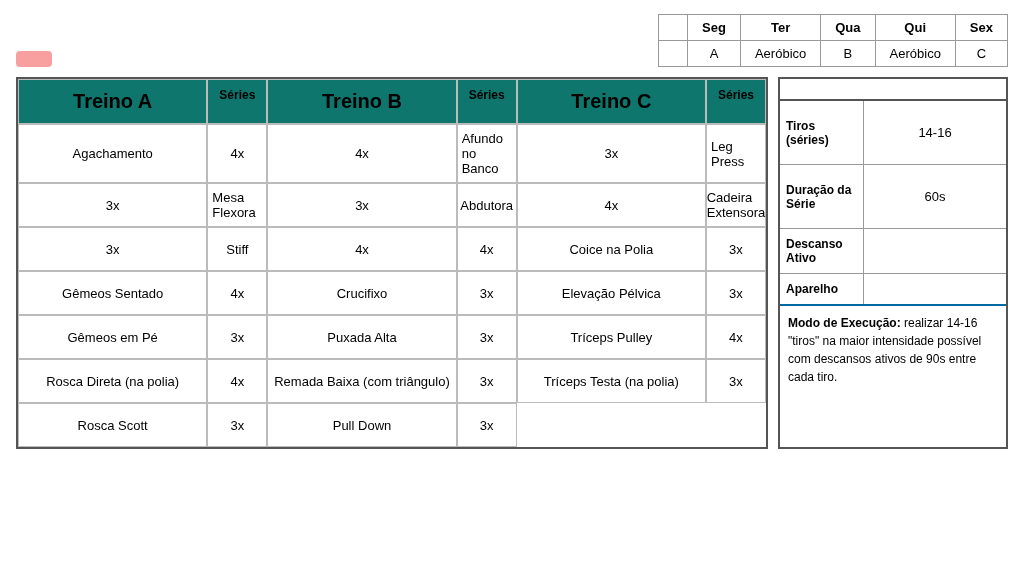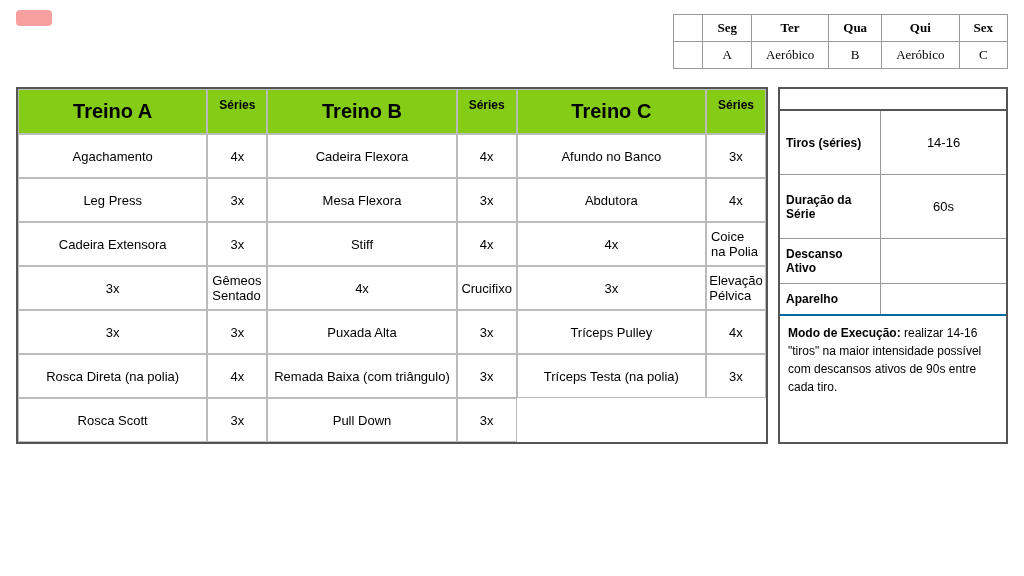--- a/index.html
+++ b/index.html
@@ -8,24 +8,23 @@
       background: #fff;
       width: 1024px;
       height: 576px;
       overflow: hidden;
       padding: 10px 16px;
     }
 
     
     .header-section {
       display: flex;
-      align-items: flex-start;
+      align-items: flex-end;
       justify-content: space-between;
-      margin-bottom: 18px;
-      font-family: Liberation Serif, serif;
+      margin-bottom: 10px;
     }
 
     .title-box {
       background: #f8a0a0;
       padding: 8px 18px;
       border-radius: 4px;
     }
     .title-box h1 {
       font-size: 32px;
       font-weight: 900;
@@ -72,21 +71,21 @@
       grid-template-columns: 1fr 60px 1fr 60px 1fr 60px;
       border-collapse: collapse;
     }
 
     .workout-grid .header-cell {
       border: 1px solid #bbb;
       padding: 8px 4px;
       text-align: center;
       font-weight: bold;
       font-size: 14px;
-      background: #84cc16;
+      background: #0f766e;
     }
     .workout-grid .header-cell.big {
       font-size: 20px;
       font-weight: 900;
       padding: 10px 4px;
     }
     .workout-grid .header-cell.series-h {
       font-size: 12px;
     }
 
@@ -126,21 +125,21 @@
       border-bottom: 1px solid #999;
     }
     .aerobico-row:last-of-type {
       border-bottom: none;
     }
     .aerobico-label {
       font-weight: bold;
       font-size: 12px;
       padding: 8px 6px;
       border-right: 1px solid #999;
-      width: 101px;
+      width: 84px;
       flex-shrink: 0;
       display: flex;
       align-items: center;
     }
     .aerobico-value {
       font-size: 13px;
       padding: 24px 6px;
       display: flex;
       align-items: center;
       justify-content: center;
@@ -193,21 +192,20 @@
   <div class="workout-section">
     <div class="workout-grid" id="workout-grid">
     <div class="header-cell big">Treino A</div>
         <div class="header-cell series-h">Séries</div>
         <div class="header-cell big">Treino B</div>
         <div class="header-cell series-h">Séries</div>
         <div class="header-cell big">Treino C</div>
         <div class="header-cell series-h">Séries</div>
         <div class="data-cell">Agachamento</div>
         <div class="data-cell series-val">4x</div>
-        <div class="data-cell">Cadeira Flexora</div>
         <div class="data-cell series-val">4x</div>
         <div class="data-cell">Afundo no Banco</div>
         <div class="data-cell series-val">3x</div>
         <div class="data-cell">Leg Press</div>
         <div class="data-cell series-val">3x</div>
         <div class="data-cell">Mesa Flexora</div>
         <div class="data-cell series-val">3x</div>
         <div class="data-cell">Abdutora</div>
         <div class="data-cell series-val">4x</div>
         <div class="data-cell">Cadeira Extensora</div>
@@ -216,20 +214,21 @@
         <div class="data-cell series-val">4x</div>
         <div class="data-cell series-val">4x</div>
         <div class="data-cell">Coice na Polia</div>
         <div class="data-cell series-val">3x</div>
         <div class="data-cell">Gêmeos Sentado</div>
         <div class="data-cell series-val">4x</div>
         <div class="data-cell">Crucifixo</div>
         <div class="data-cell series-val">3x</div>
         <div class="data-cell">Elevação Pélvica</div>
         <div class="data-cell series-val">3x</div>
+        <div class="data-cell">Gêmeos em Pé</div>
         <div class="data-cell series-val">3x</div>
         <div class="data-cell">Puxada Alta</div>
         <div class="data-cell series-val">3x</div>
         <div class="data-cell">Tríceps Pulley</div>
         <div class="data-cell series-val">4x</div>
         <div class="data-cell">Rosca Direta (na polia)</div>
         <div class="data-cell series-val">4x</div>
         <div class="data-cell">Remada Baixa (com triângulo)</div>
         <div class="data-cell series-val">3x</div>
         <div class="data-cell">Tríceps Testa (na polia)</div>

